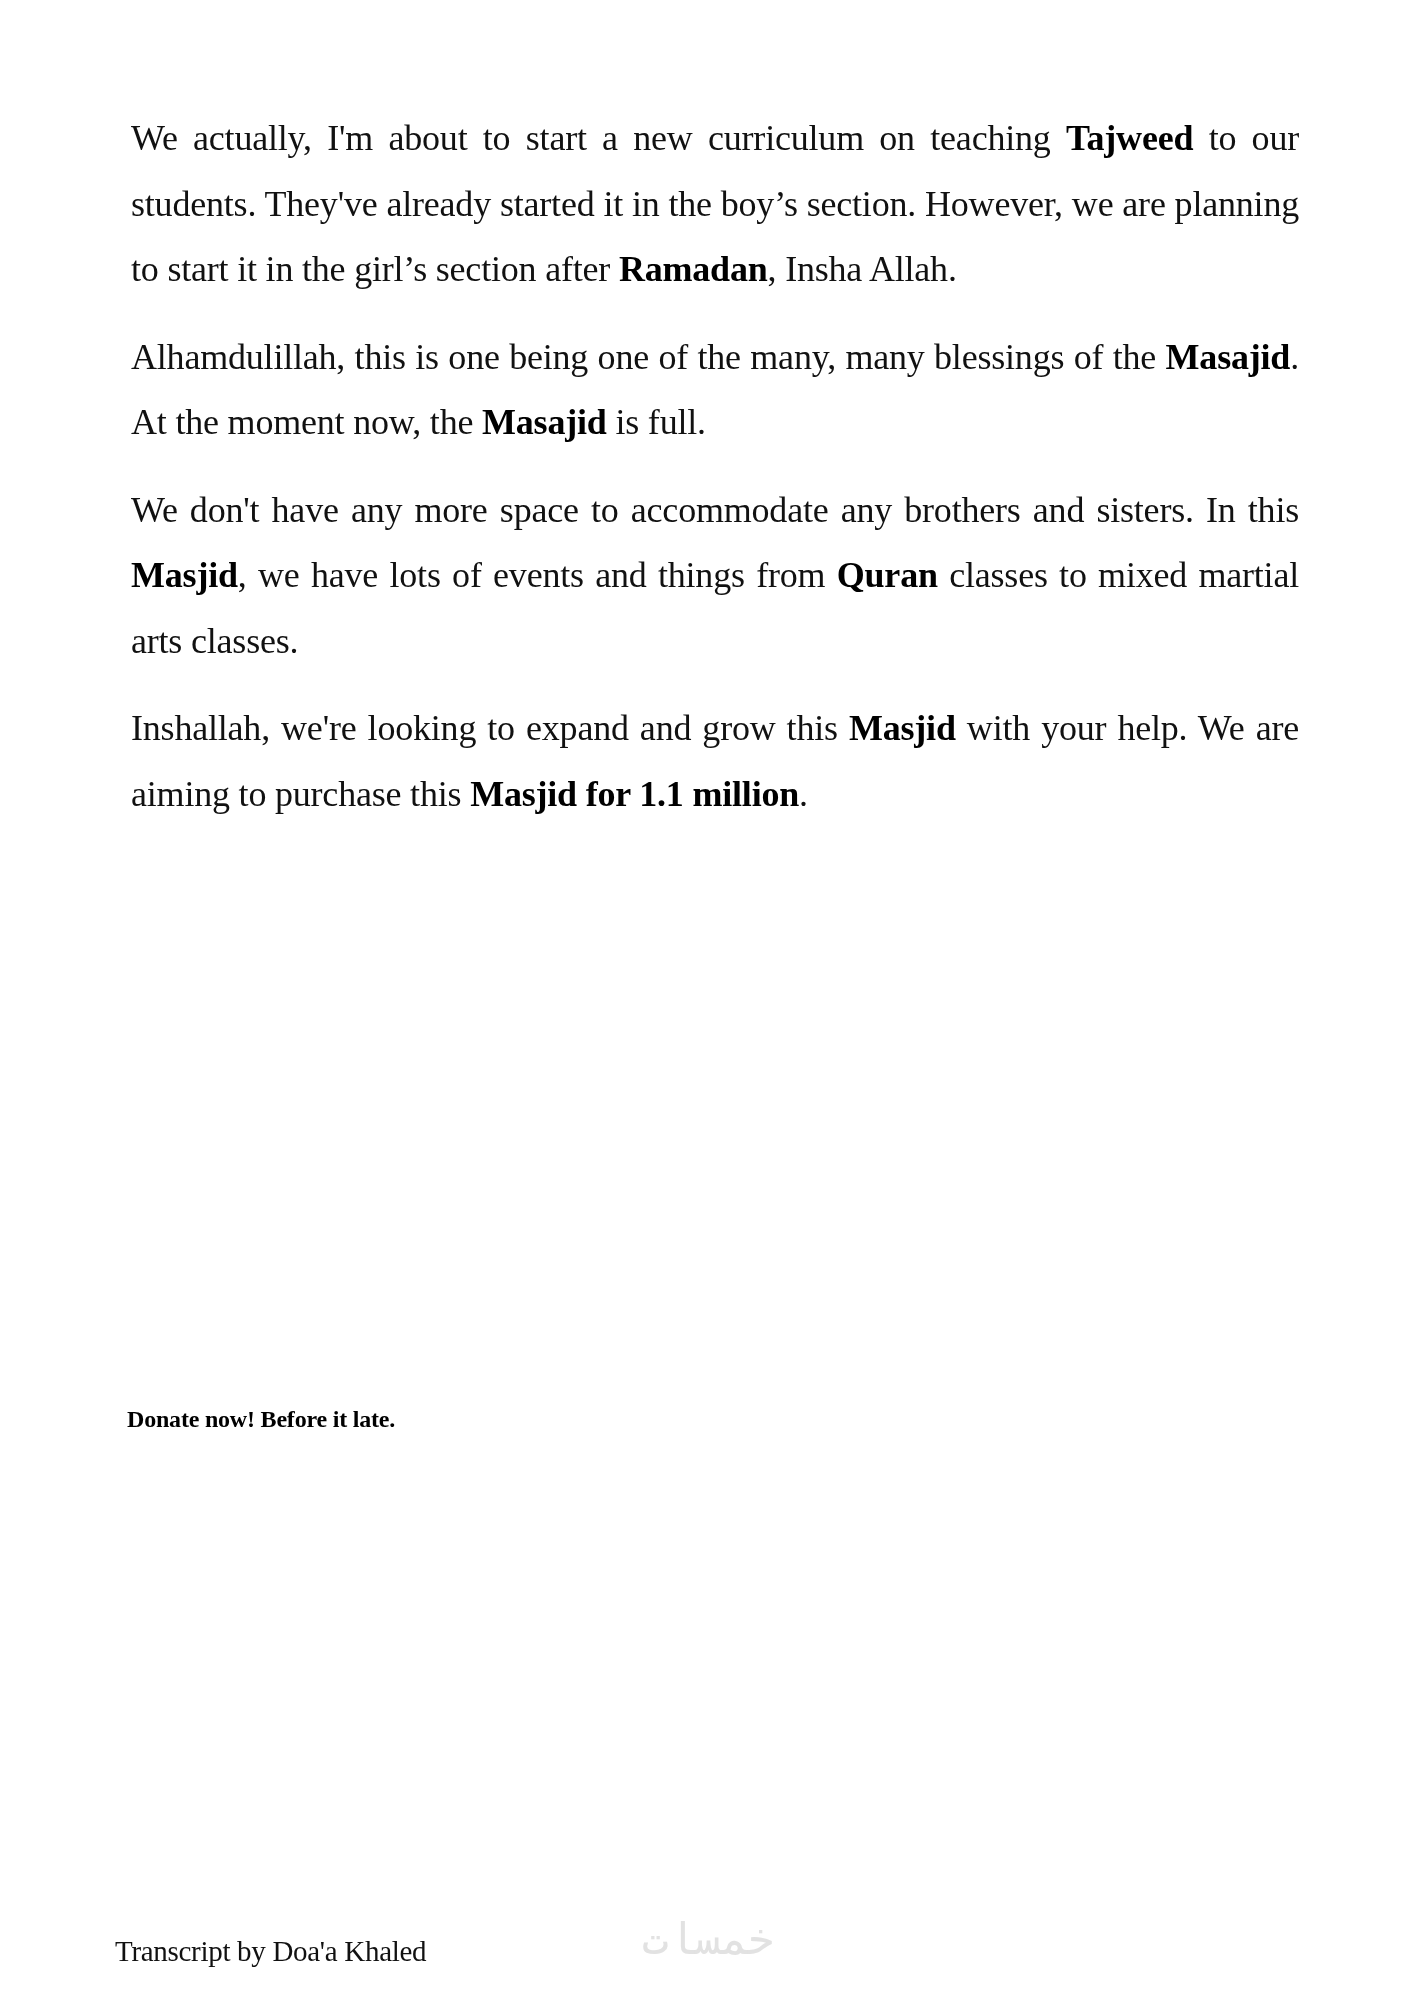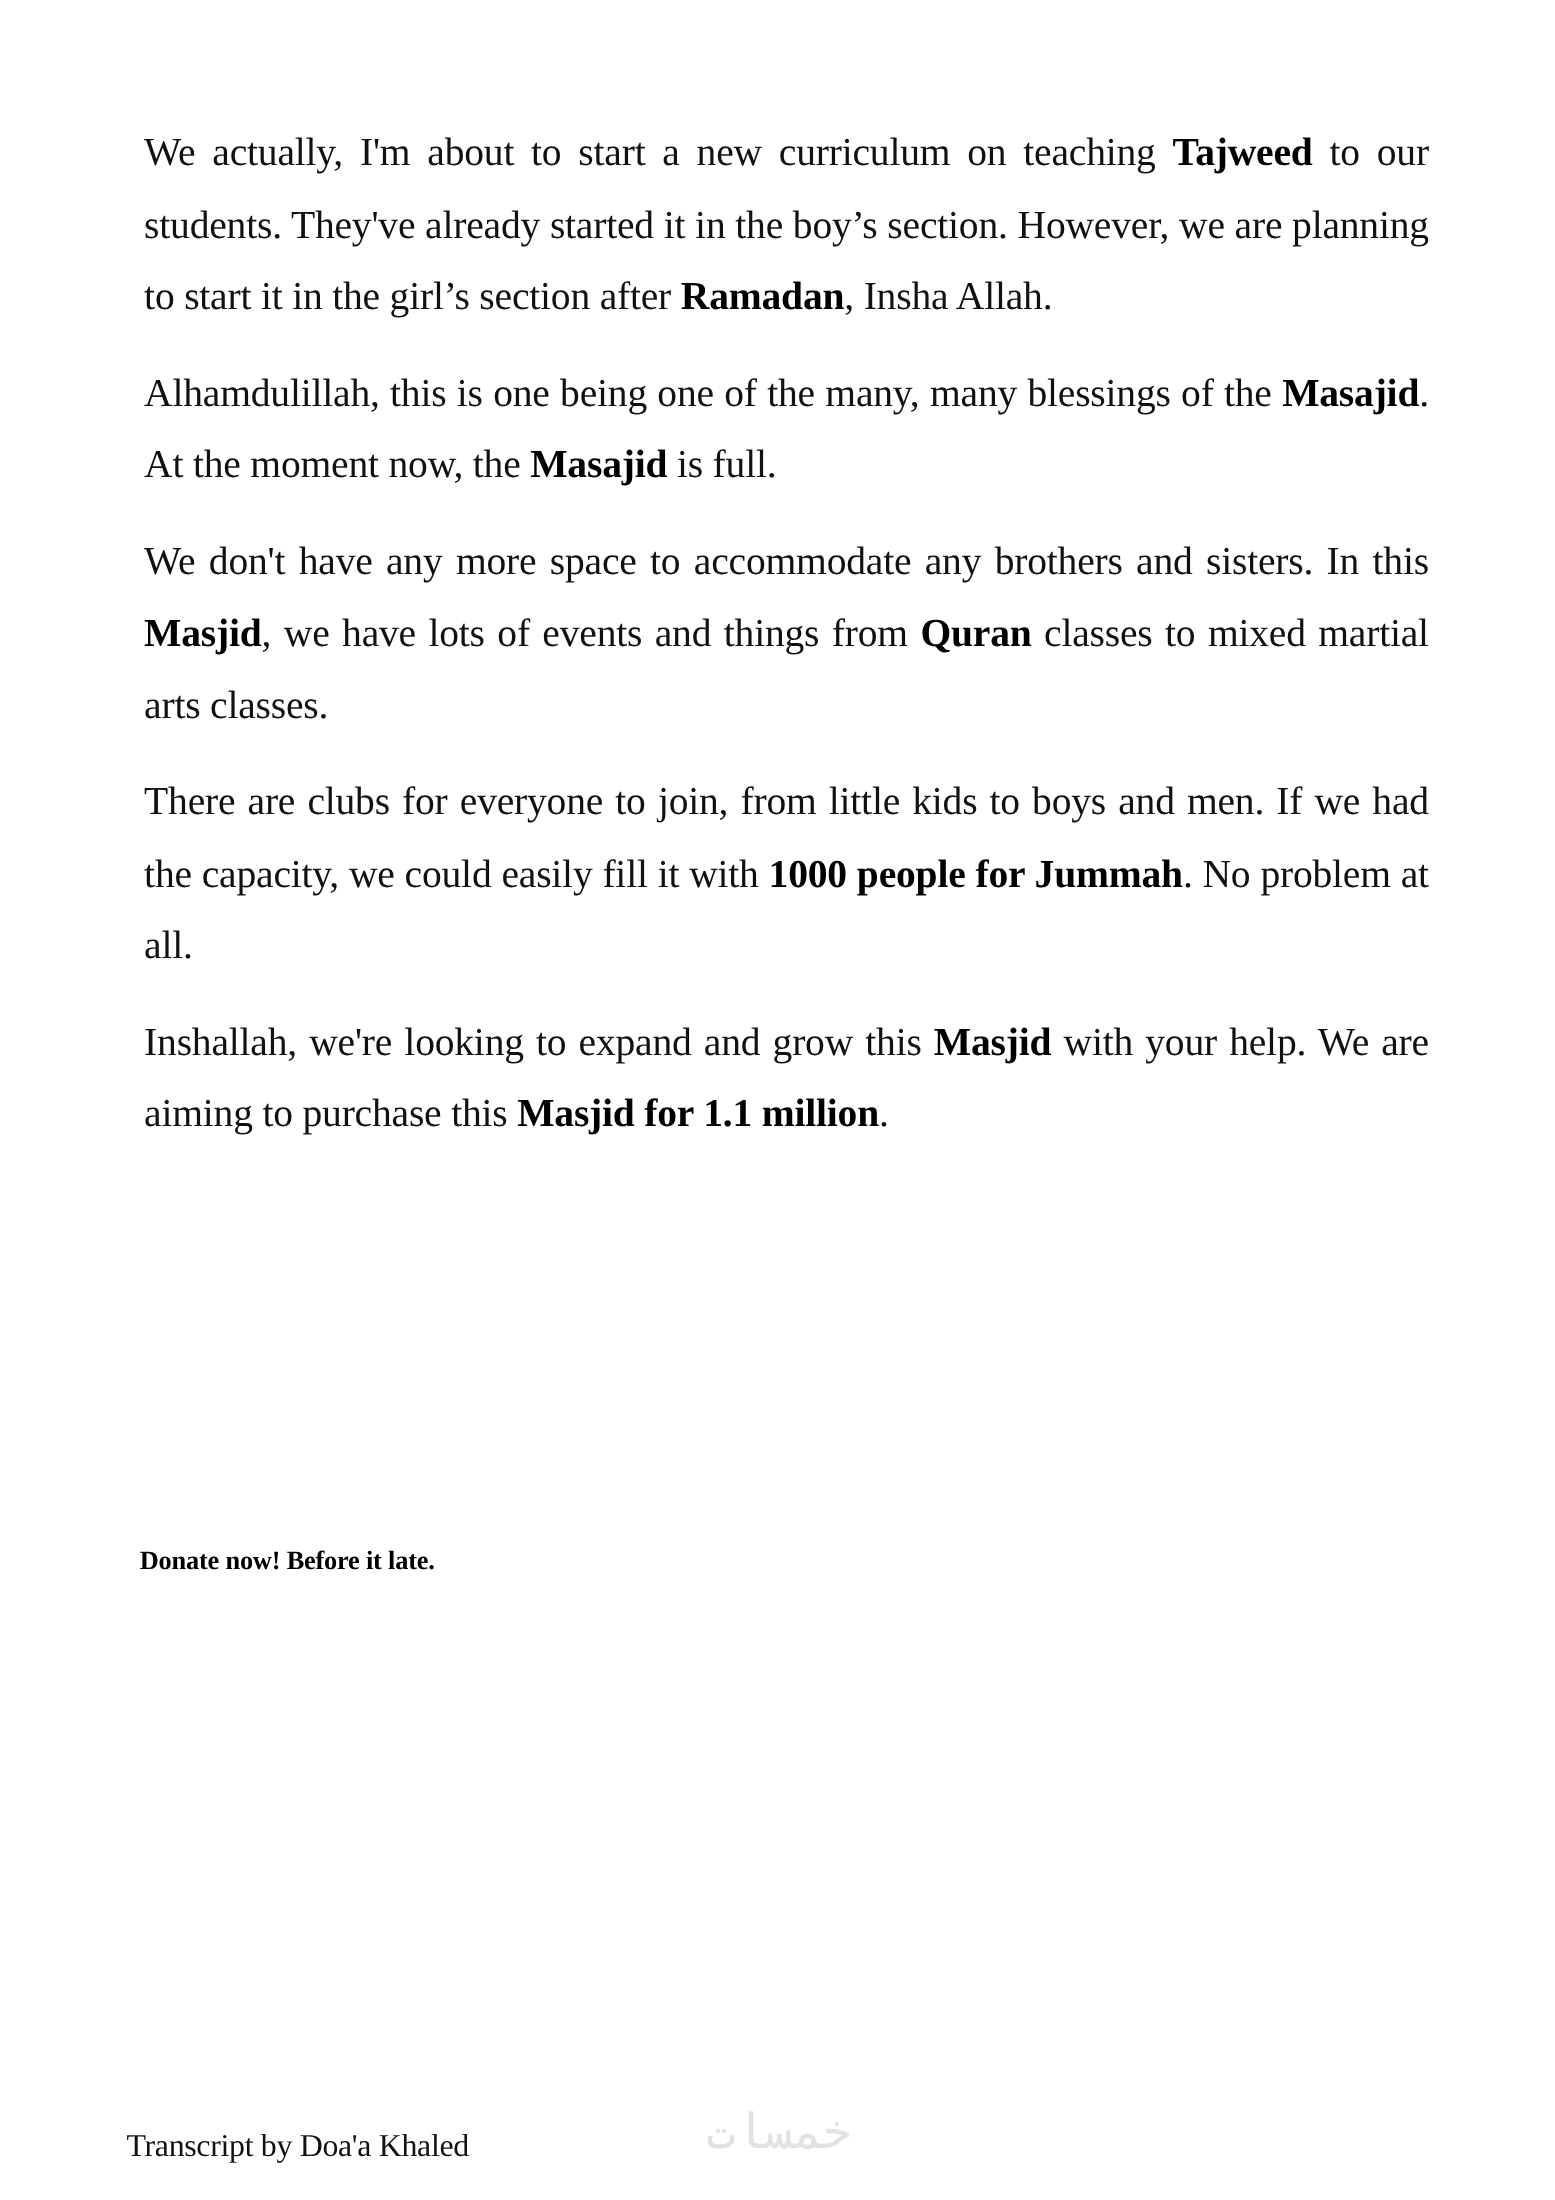--- a/index.html
+++ b/index.html
@@ -77,23 +77,20 @@
   <p class="para">
     <span>We actually, I'm about to start a new curriculum on teaching </span><b>Tajweed</b><span> to our students. They've already started it in the boy’s section. However, we are planning to start it in the girl’s section after </span><b>Ramadan</b><span>, Insha Allah.</span>
   </p>
   <p class="para">
     <span>Alhamdulillah, this is one being one of the many, many blessings of the </span><b>Masajid</b><span>. At the moment now, the </span><b>Masajid</b><span> is full.</span>
   </p>
   <p class="para">
     <span>We don't have any more space to accommodate any brothers and sisters. In this </span><b>Masjid</b><span>, we have lots of events and things from </span><b>Quran</b><span> classes to mixed martial arts classes.</span>
   </p>
   <p class="para">
-    <span>There are clubs for everyone to join, from little kids to boys and men. If we had the capacity, we could easily fill it with </span><b>1000 people for Jummah</b><span>. No problem at all.</span>
-  </p>
-  <p class="para">
     <span>Inshallah, we're looking to expand and grow this </span><b>Masjid</b><span> with your help. We are aiming to purchase this </span><b>Masjid for 1.1 million</b><span>.</span>
   </p>
 </main>
 
 <p class="cta">Donate now! Before it late.</p>
 
 <p class="footer-credit">Transcript by Doa'a Khaled</p>
 
 <div class="watermark">خمسات</div>
 

